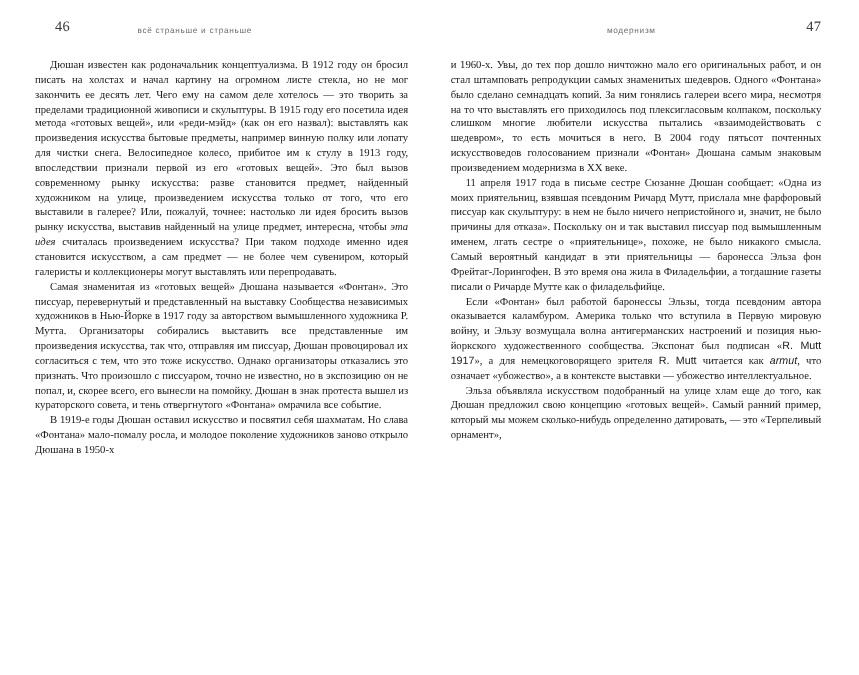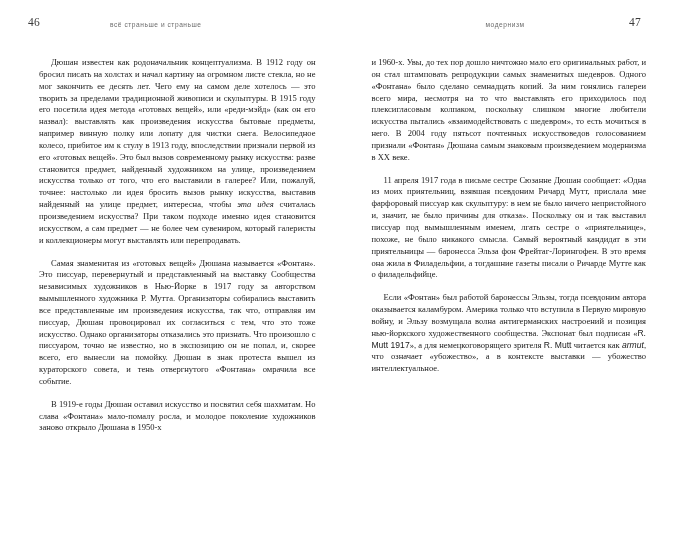--- a/index.html
+++ b/index.html
@@ -48,38 +48,38 @@
   }
   .runhead-title {
     font-family: "Liberation Sans", "DejaVu Sans", sans-serif;
     font-size: 6.6px;
     letter-spacing: 0.55px;
     color: #6c6c6c;
     white-space: nowrap;
   }
 
   
-  .running-head.left .folio   { position: absolute; left: 0px;   top: 16px; }
+  .running-head.left .folio   { position: absolute; left: 16px;   top: 16px; }
   .running-head.left .runhead-title { position: absolute; left: 82px; top: 21px; }
 
   
   .running-head.right .runhead-title { position: absolute; left: 125px; top: 21px; }
-  .running-head.right .folio  { position: absolute; right: 16px; top: 16px; text-align: right; }
+  .running-head.right .folio  { position: absolute; right: 0px; top: 16px; text-align: right; }
 
   
   .column {
     font-size: 8.55px;
     line-height: 11.85px;
     text-align: justify;
     text-justify: inter-word;
     hyphens: manual;
     -webkit-hyphens: manual;
   }
   .column p {
-    margin: 11px;
+    margin: 0;
     text-indent: 12px;
   }
   .column p.first-line-spread {
     
     text-indent: 0;
   }
   .column p em {
     font-style: italic;
   }
   .lat { font-family: Liberation Sans, sans-serif; }
@@ -113,16 +113,17 @@
     </div>
 
     <div class="column">
       <p class="first-line-spread">и 1960-х. Увы, до тех пор дошло ничтожно мало его оригинальных работ, и он стал штамповать репродукции самых знаменитых шедевров. Одного «Фонтана» было сделано семнадцать копий. За ним гонялись галереи всего мира, несмотря на то что выставлять его приходилось под плексигласовым колпаком, поскольку слишком многие любители искусства пытались «взаимодействовать с шедевром», то есть мочиться в него. В 2004 году пятьсот почтенных искусствоведов голосованием признали «Фонтан» Дюшана самым знаковым произведением модернизма в XX веке.</p>
 
 
       <p>11 апреля 1917 года в письме сестре Сюзанне Дюшан сообщает: «Одна из моих приятельниц, взявшая псевдоним Ричард Мутт, прислала мне фарфоровый писсуар как скульптуру: в нем не было ничего непристойного и, значит, не было причины для отказа». Поскольку он и так выставил писсуар под вымышленным именем, лгать сестре о «приятельнице», похоже, не было никакого смысла. Самый вероятный кандидат в эти приятельницы — баронесса Эльза фон Фрейтаг-Лорингофен. В это время она жила в Филадельфии, а тогдашние газеты писали о Ричарде Мутте как о филадельфийце.</p>
 
       <p><span>Если «Фонтан» был работой баронессы Эльзы, тогда псевдоним автора оказывается каламбуром. Америка только что вступила в Первую мировую войну, и Эльзу возмущала волна антигерманских настроений и позиция нью-йоркского художественного сообщества. Экспонат был подписан «</span><span class="lat">R. Mutt 1917</span><span>», а для немецкоговорящего зрителя </span><span class="lat">R. Mutt</span><span> читается как </span><em class="lat">armut</em><span>, что означает «убожество», а в контексте выставки — убожество интеллектуальное.</span></p>
 
+      <p>Эльза объявляла искусством подобранный на улице хлам еще до того, как Дюшан предложил свою концепцию «готовых вещей». Самый ранний пример, который мы можем сколько-нибудь определенно датировать, — это «Терпеливый орнамент»,</p>
     </div>
   </div>
 
 </div>
 
 </body></html>

